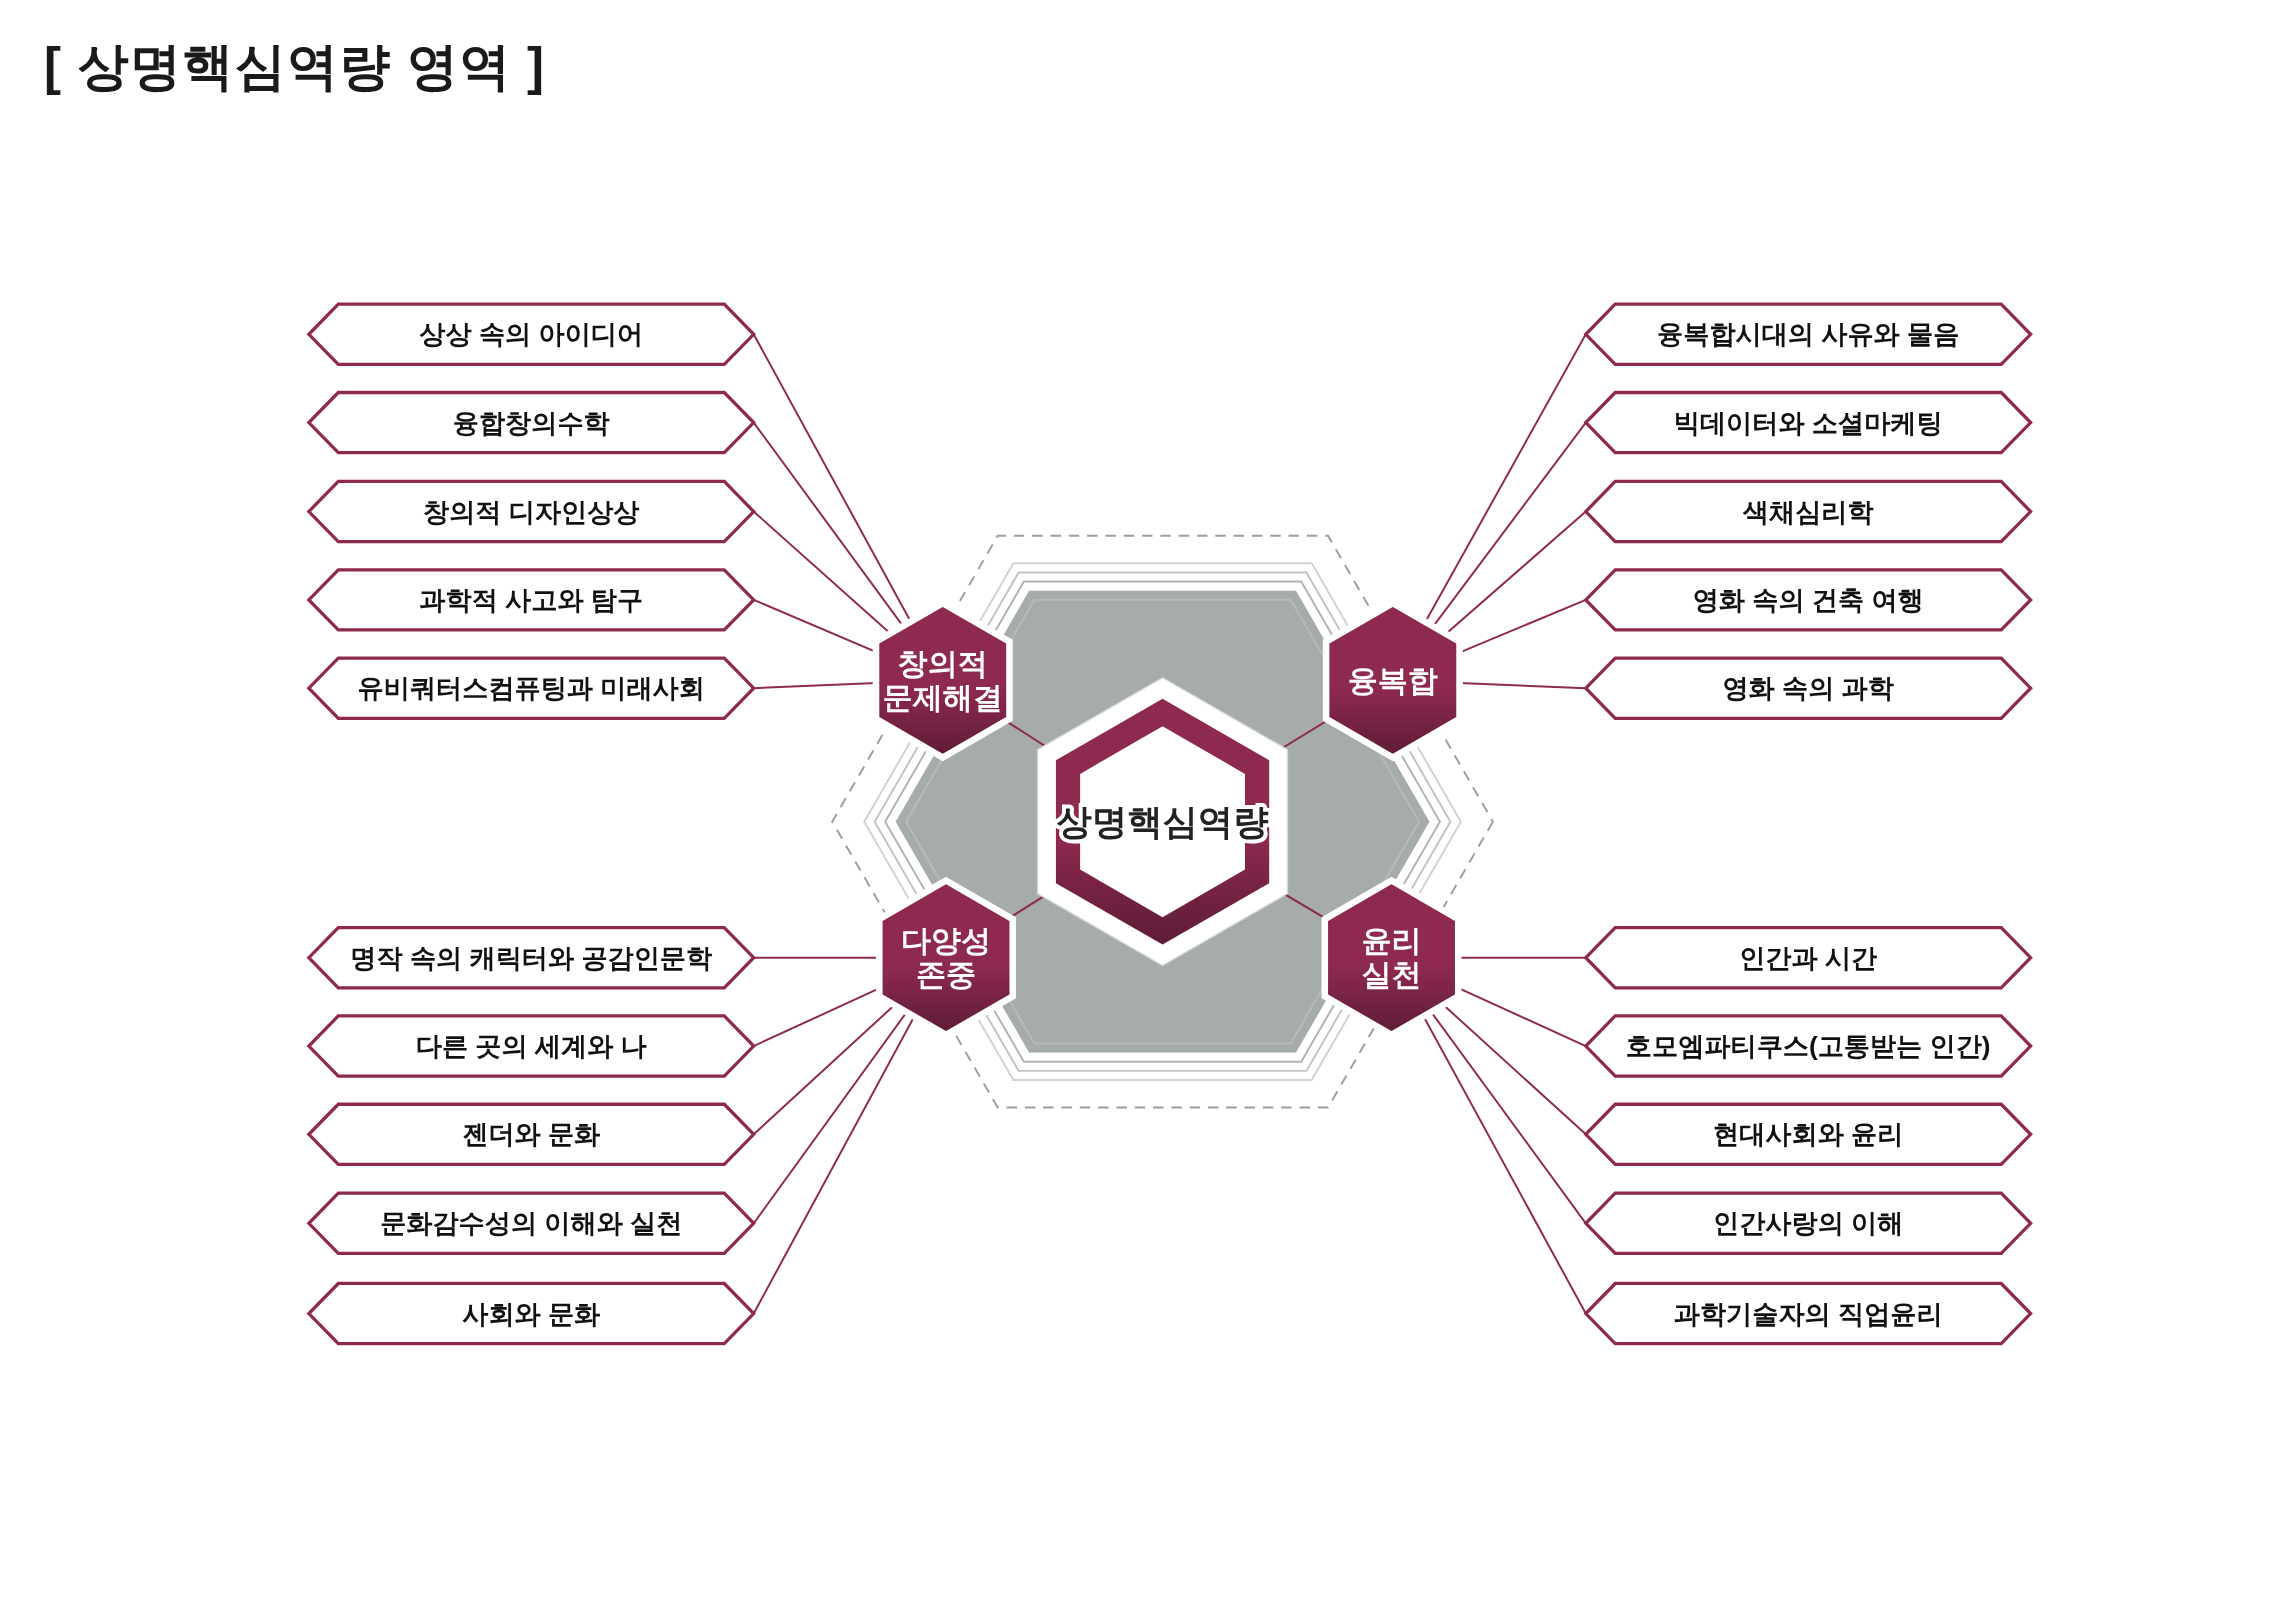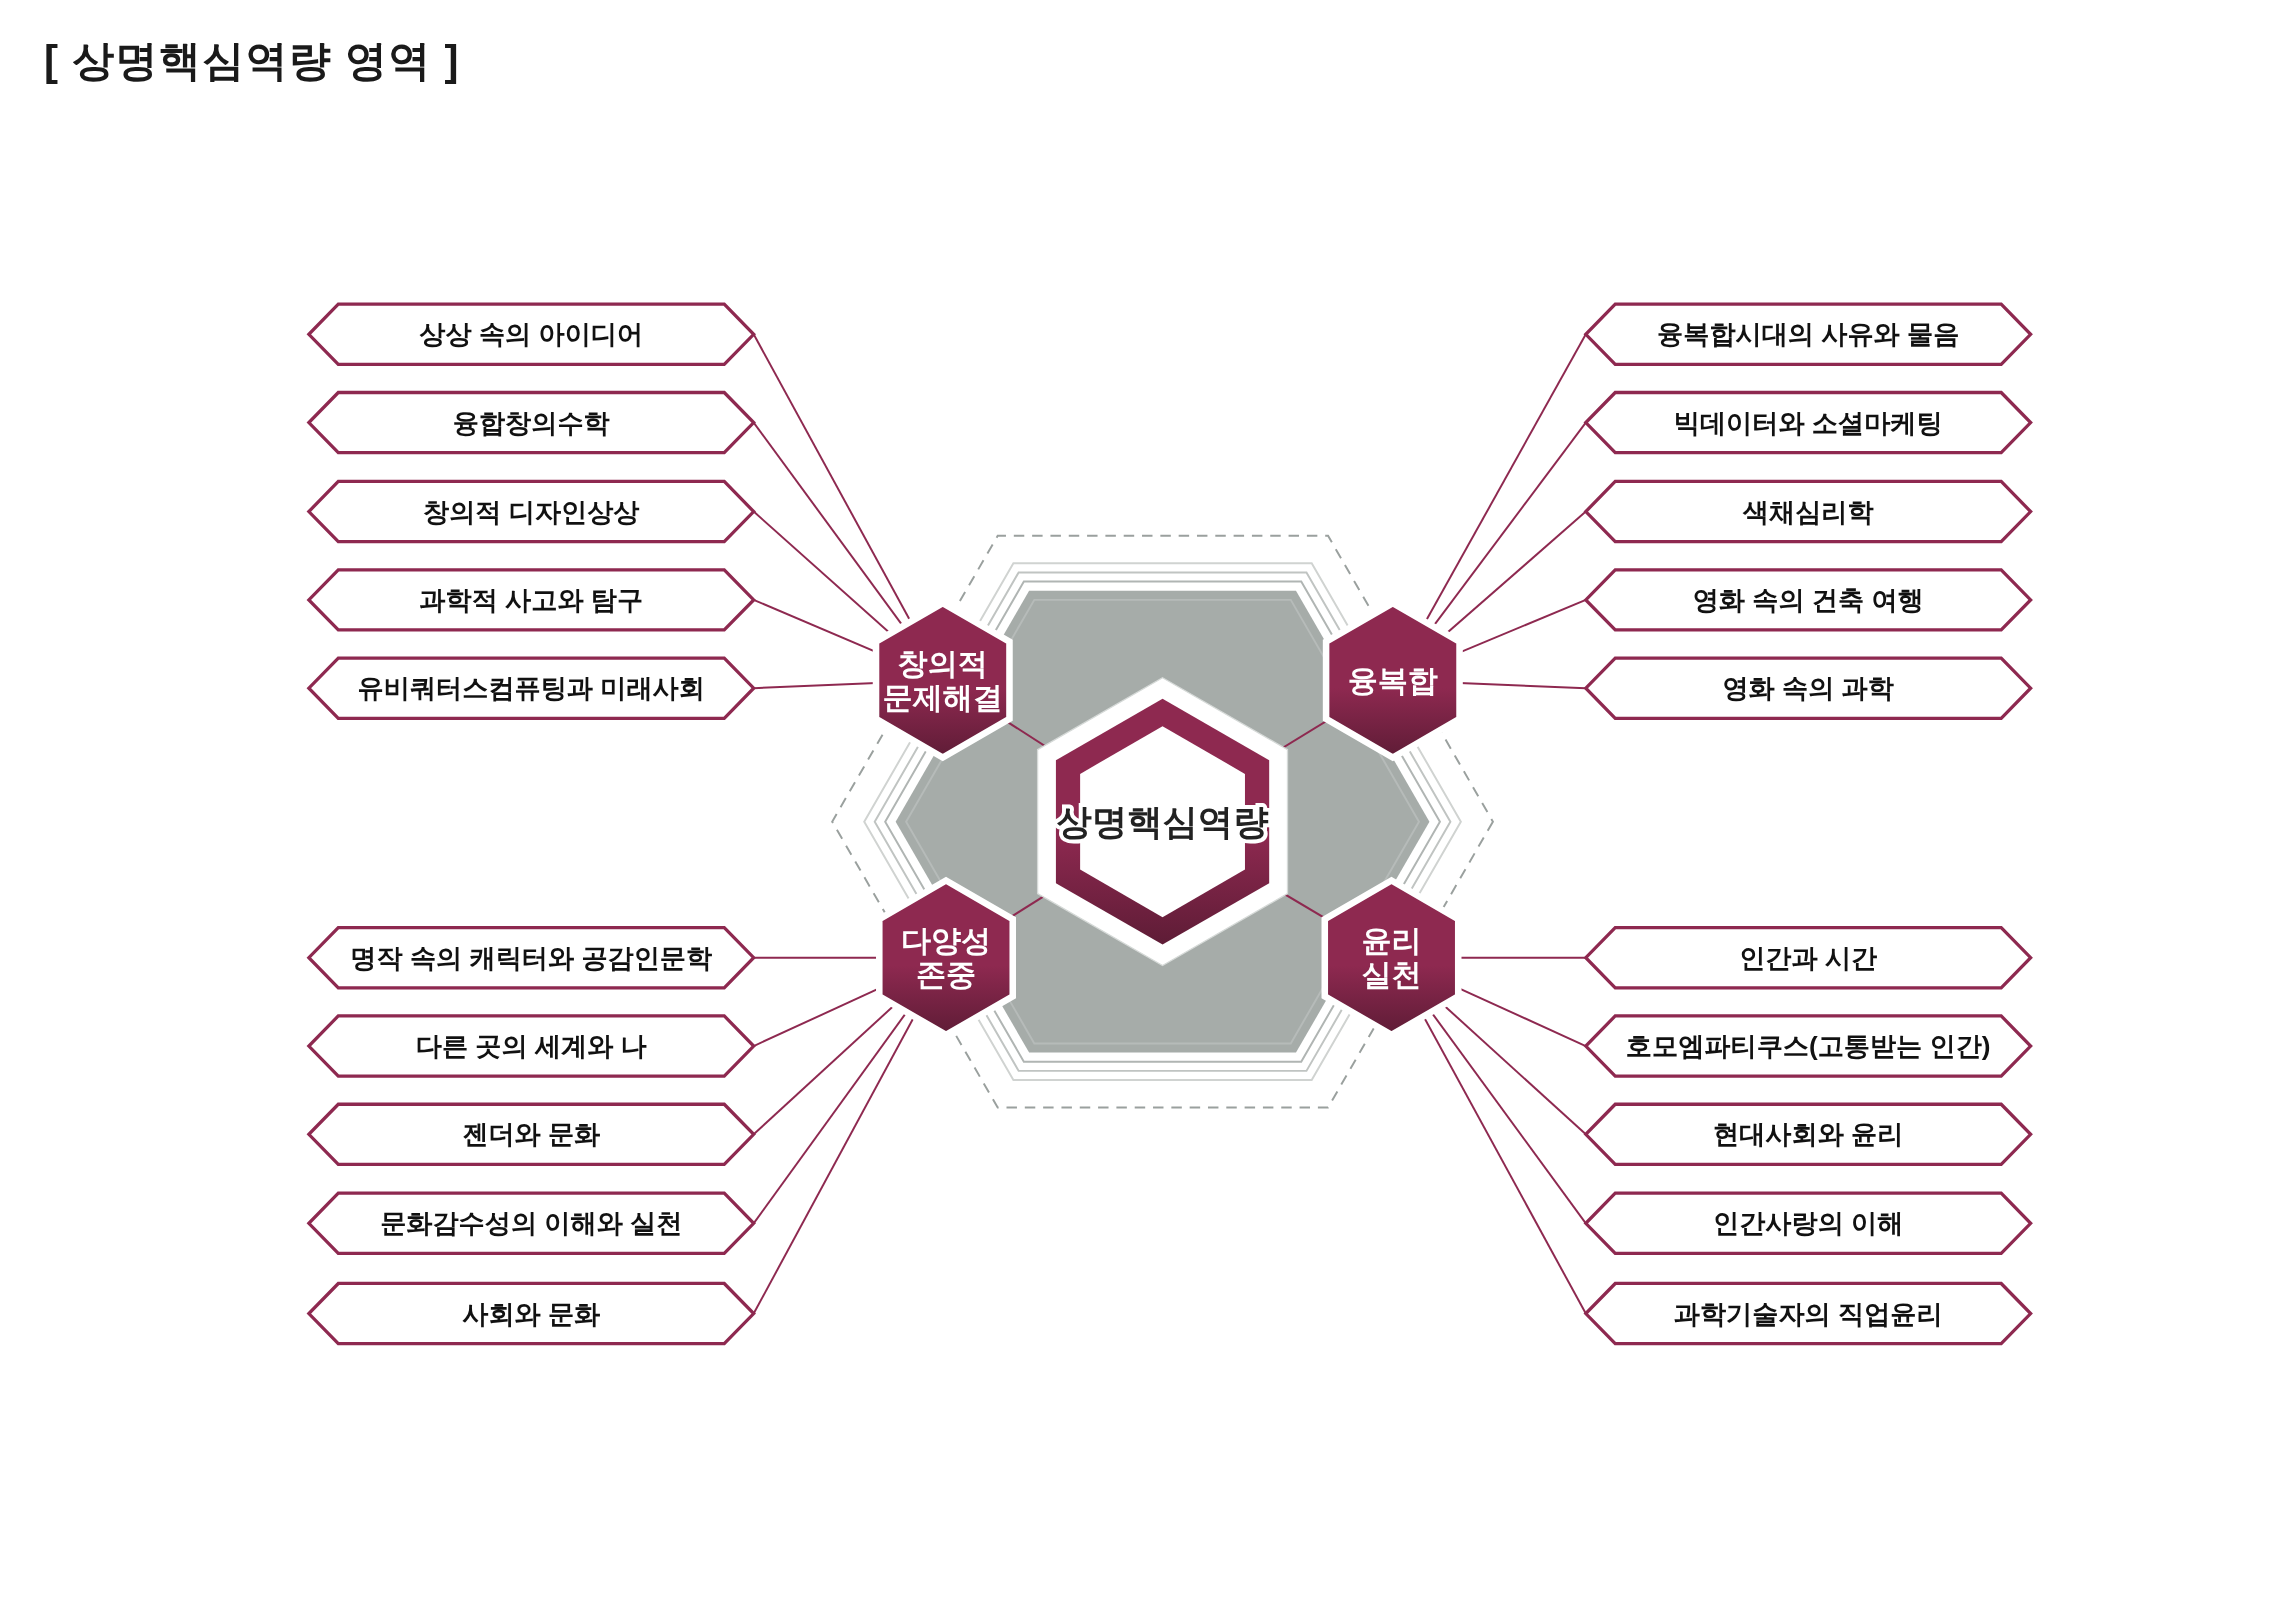--- a/index.html
+++ b/index.html
@@ -1,18 +1,18 @@
 <!DOCTYPE html>
 <html style="--accent: #8e2950; --accent-dark: #5e1c36; --gray-fill: #a6aca9; --dash: #9aa09e; --ink: #1a1a1a;font-size:10.5px"><head>
 <meta charset="utf-8">
 <style>
   html,body{margin:0;padding:0;background:#ffffff;}
   .stage{position:relative;width:2295px;height:1623px;background:#ffffff;
          font-family:"Liberation Sans","DejaVu Sans",sans-serif;}
-  .title{position:absolute;left:44px;top:33px;font-size:42px;font-weight:700;
+  .title{position:absolute;left:44px;top:33px;font-size:51px;font-weight:700;
          color:var(--ink,#1a1a1a);letter-spacing:1.3px;white-space:nowrap;}
   svg.diagram{position:absolute;left:0;top:0;}
   text{font-family:"Liberation Sans","DejaVu Sans",sans-serif;}
   .dash-hex{fill:none;stroke:var(--dash,#9aa09e);stroke-width:3;stroke-dasharray:16 12;}
   .echo{fill:none;stroke-width:3;}
   .echo-1{stroke:#b0b5b3;}
   .echo-2{stroke:#c0c4c2;}
   .echo-3{stroke:#d0d3d1;}
   .echo-in{stroke:#b6bbb9;}
   .gray-hex{fill:var(--gray-fill,#a6aca9);}

